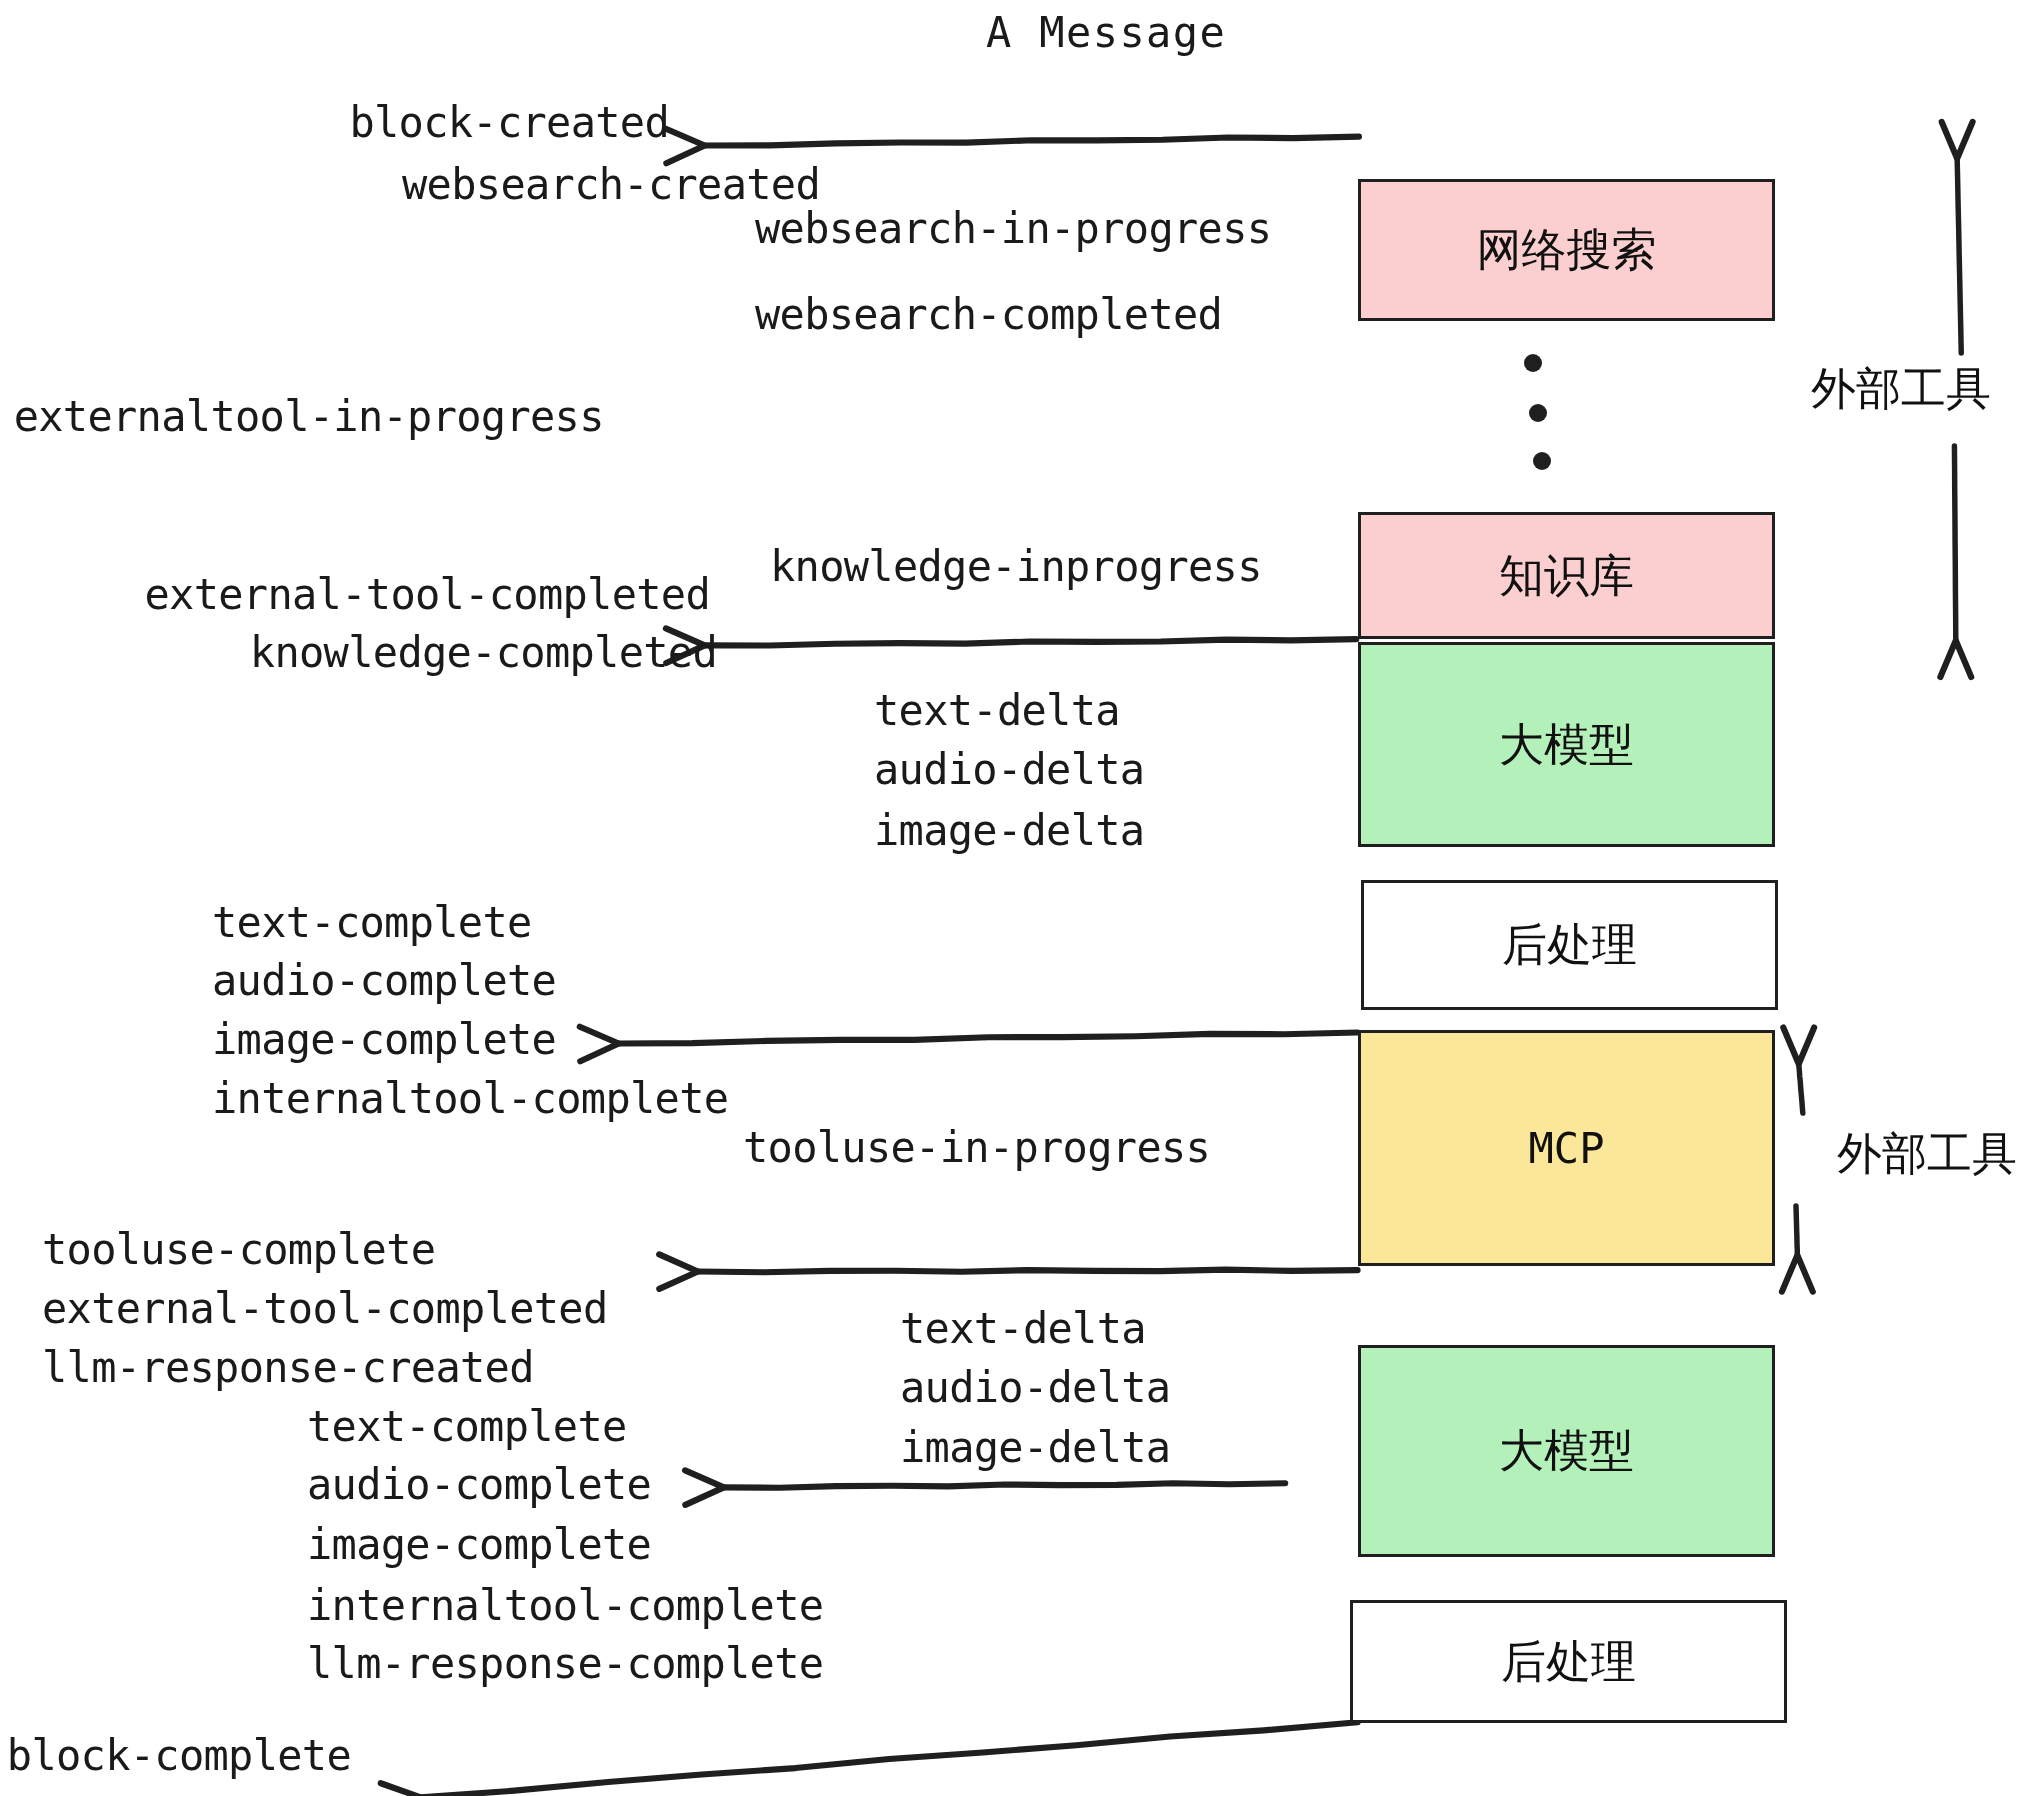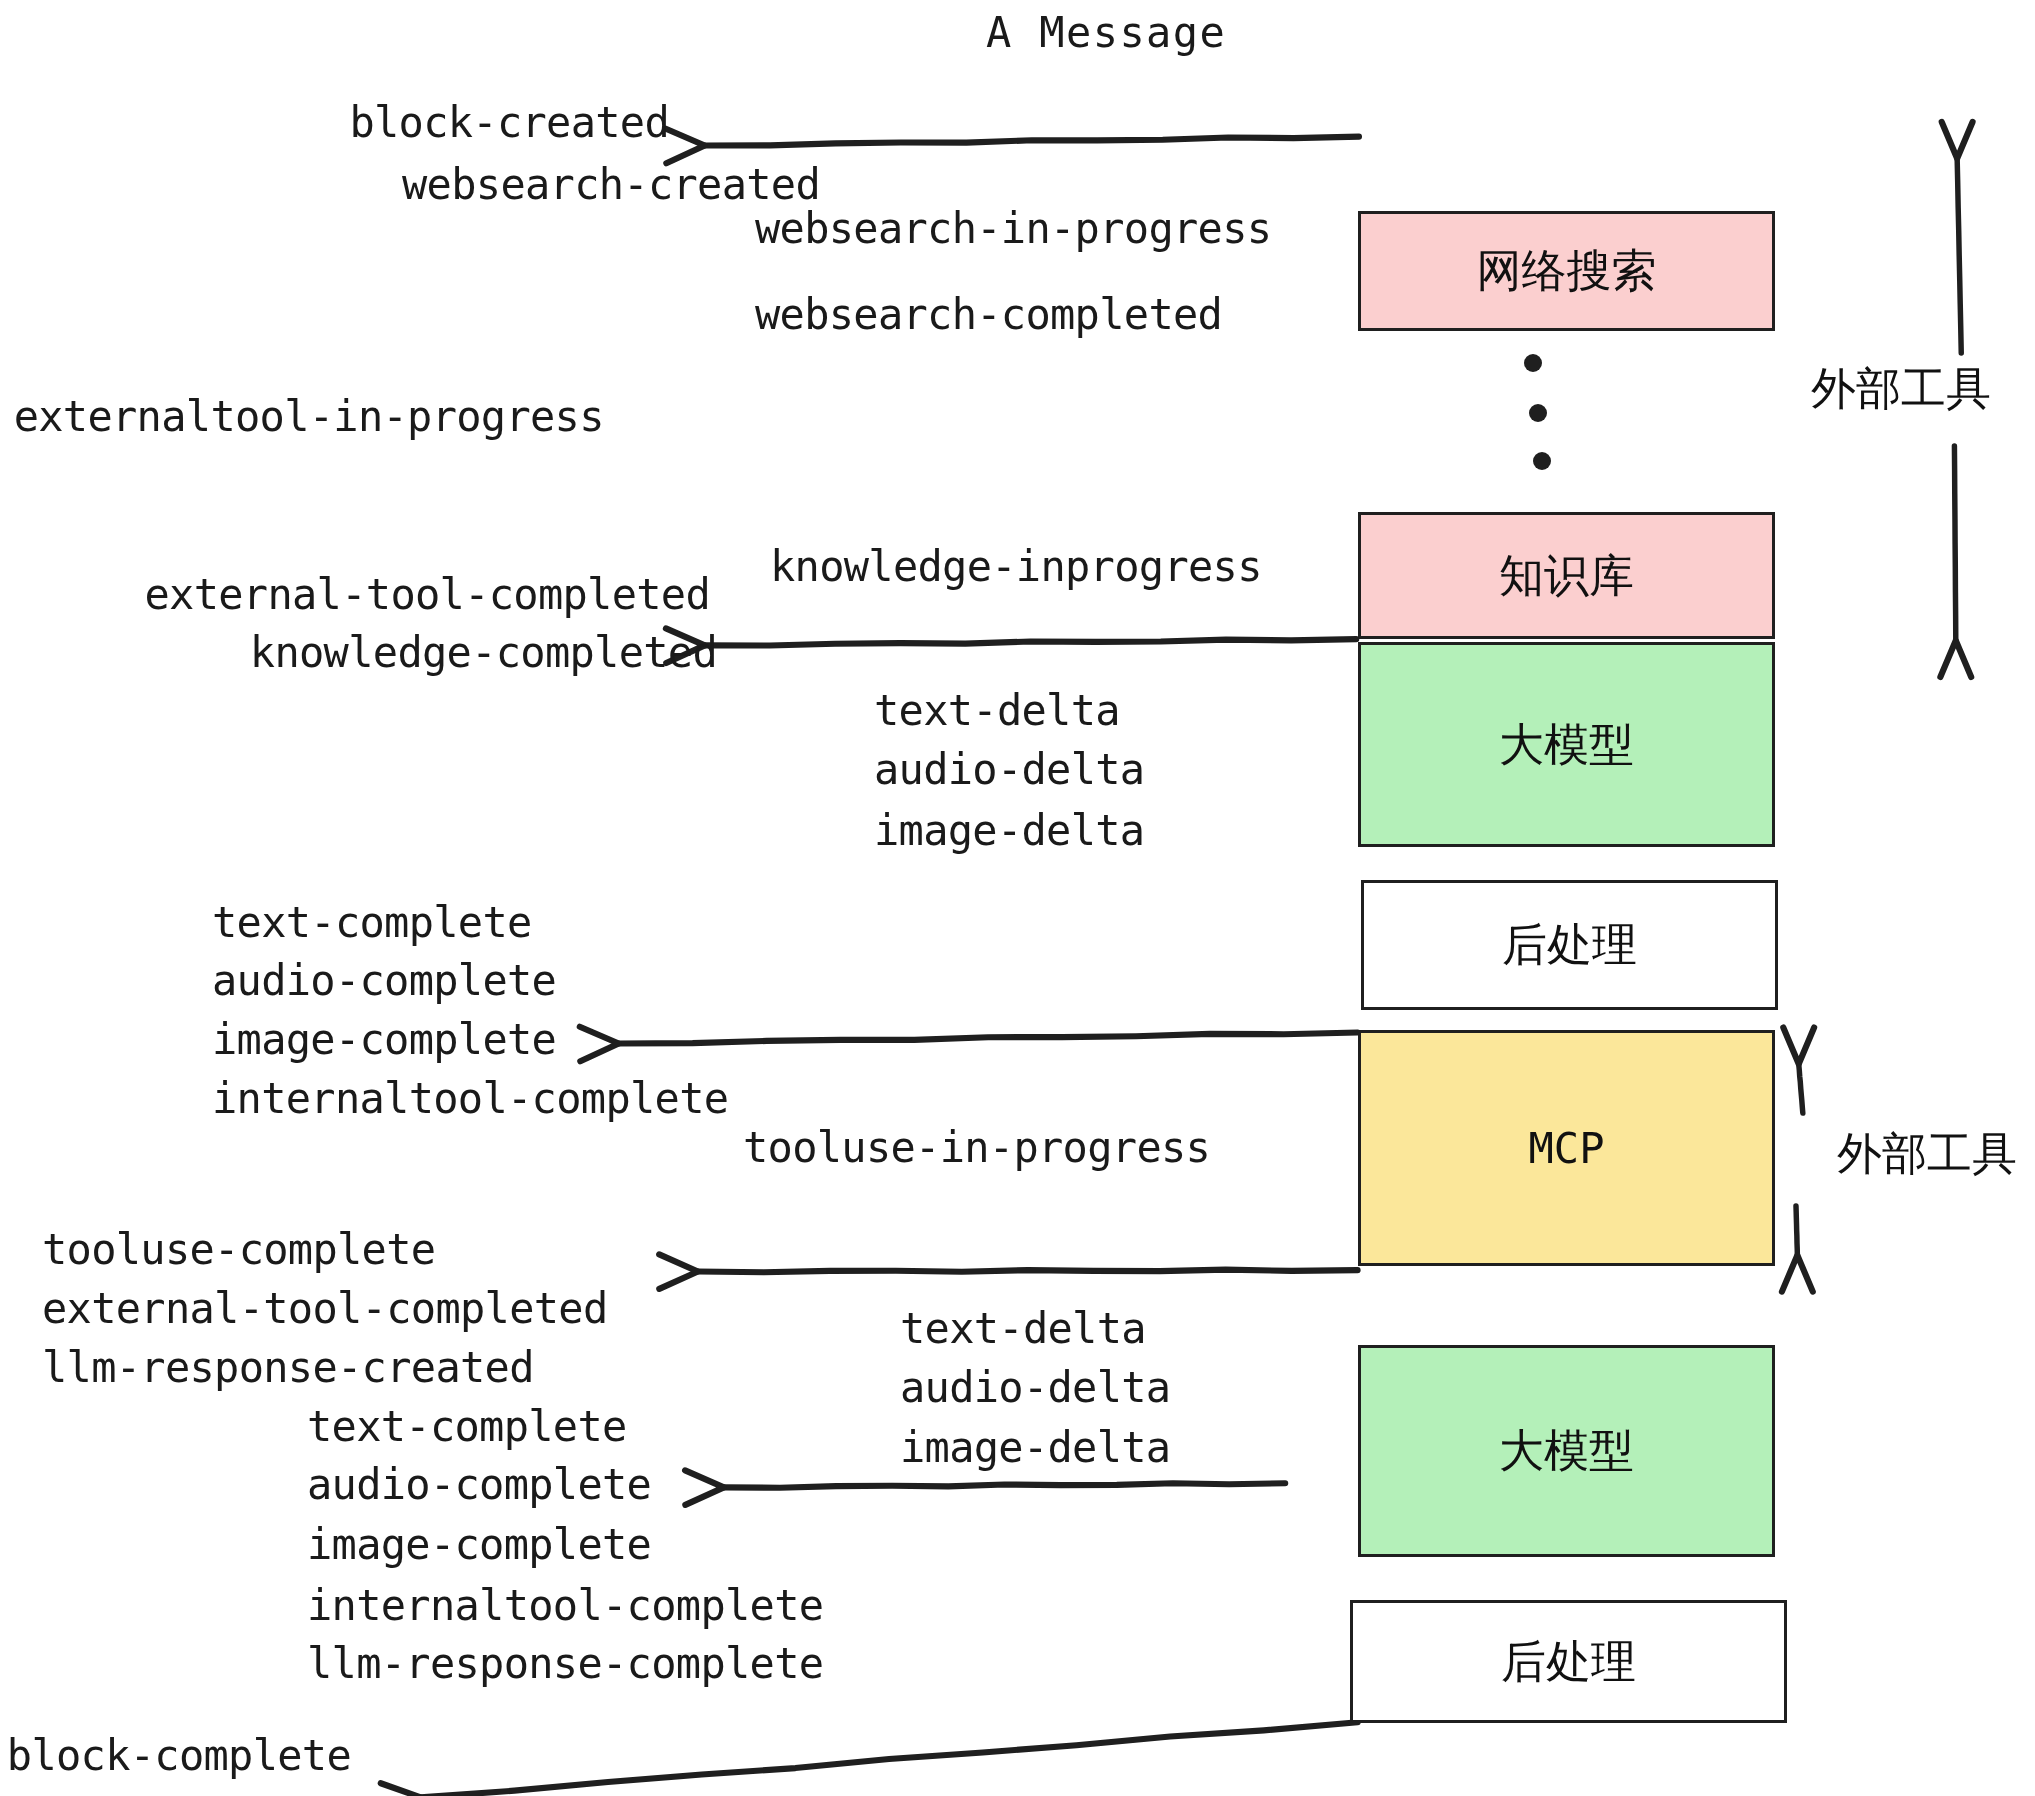--- a/index.html
+++ b/index.html
@@ -118,21 +118,21 @@
         <path d="M 2640 1630 L 2639.3 1621.7 L 2638.5 1611.1 L 2637.8 1603.5 L 2637.0 1594.2 L 2636.3 1584.2 L 2635.5 1576.8 L 2634.8 1566.7 L 2634.0 1558.0" fill="none" stroke="#1f1f1f" stroke-width="8" stroke-linecap="round" stroke-linejoin="round"></path>
         <path d="M 2656.5862638539015 1504.5784623478326 L 2634 1558 L 2611.4137361460985 1504.5784623478326" fill="none" stroke="#1f1f1f" stroke-width="9" stroke-linecap="round" stroke-linejoin="round"></path>
         <path d="M 2630 1766 L 2630.3 1775.7 L 2630.5 1783.1 L 2630.8 1793.5 L 2631.0 1802.2 L 2631.3 1810.2 L 2631.5 1820.8 L 2631.8 1828.7 L 2632.0 1838.0" fill="none" stroke="#1f1f1f" stroke-width="8" stroke-linecap="round" stroke-linejoin="round"></path>
         <path d="M 2609.4137361460985 1891.4215376521674 L 2632 1838 L 2654.5862638539015 1891.4215376521674" fill="none" stroke="#1f1f1f" stroke-width="9" stroke-linecap="round" stroke-linejoin="round"></path>
       </g>
     </svg>
 
   <div class="title" style="left:986px; top:8.2px;">A Message</div>
 
   <div id="boxes">
-      <div class="box" style="left: 1358px; top: 179px; width: 417px; height: 120px; background: rgb(251, 207, 207); border-color: rgb(31, 31, 31); margin-top: 32px;">网络搜索</div>
+      <div class="box" style="left: 1358px; top: 179px; width: 417px; height: 142px; background: rgb(251, 207, 207); border-color: rgb(31, 31, 31);">网络搜索</div>
       <div class="box" style="left: 1358px; top: 512px; width: 417px; height: 127px; background: rgb(251, 207, 207); border-color: rgb(31, 31, 31);">知识库</div>
       <div class="box" style="left: 1358px; top: 642px; width: 417px; height: 205px; background: rgb(180, 240, 185); border-color: rgb(31, 31, 31);">大模型</div>
       <div class="box" style="left: 1361px; top: 880px; width: 417px; height: 130px; background: rgb(255, 255, 255); border-color: rgb(31, 31, 31);">后处理</div>
       <div class="box mono" style="left: 1358px; top: 1030px; width: 417px; height: 236px; background: rgb(251, 231, 154); border-color: rgb(31, 31, 31);">MCP</div>
       <div class="box" style="left: 1358px; top: 1345px; width: 417px; height: 212px; background: rgb(180, 240, 185); border-color: rgb(31, 31, 31);">大模型</div>
       <div class="box" style="left: 1350px; top: 1600px; width: 437px; height: 123px; background: rgb(255, 255, 255); border-color: rgb(31, 31, 31);">后处理</div>
     </div>
   <div id="labels">
       <div class="lbl r" style="left: 669px; top: 102px;">block-created</div>
       <div class="lbl r" style="left: 820px; top: 164px;">websearch-created</div>

